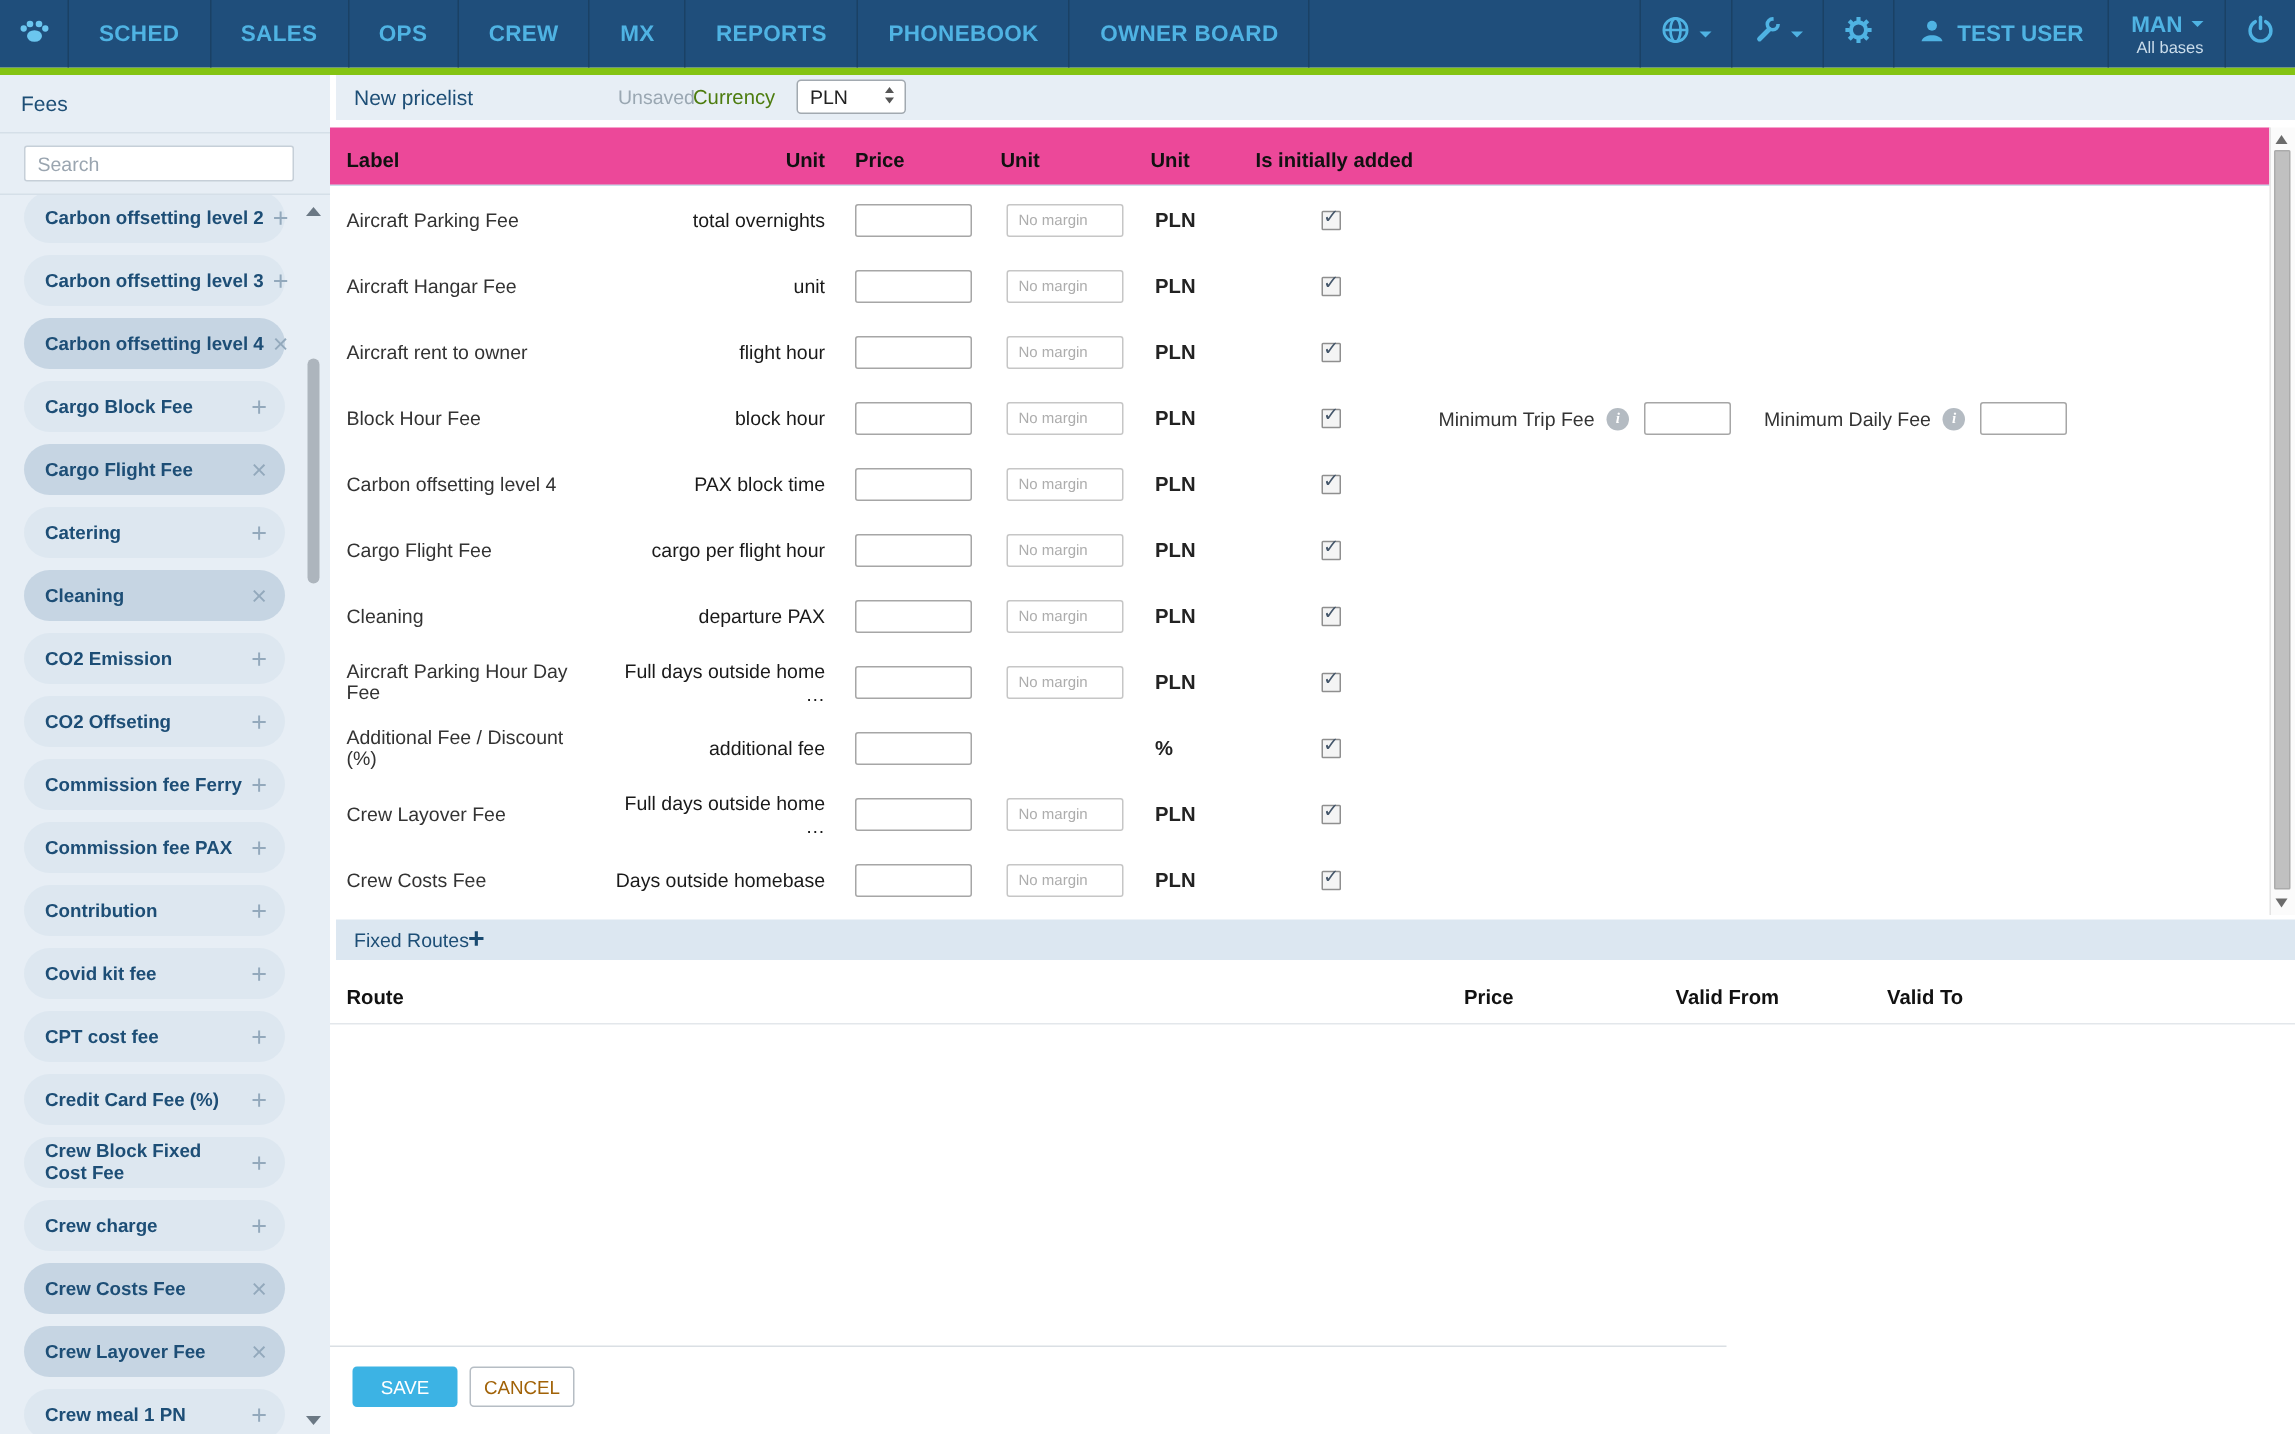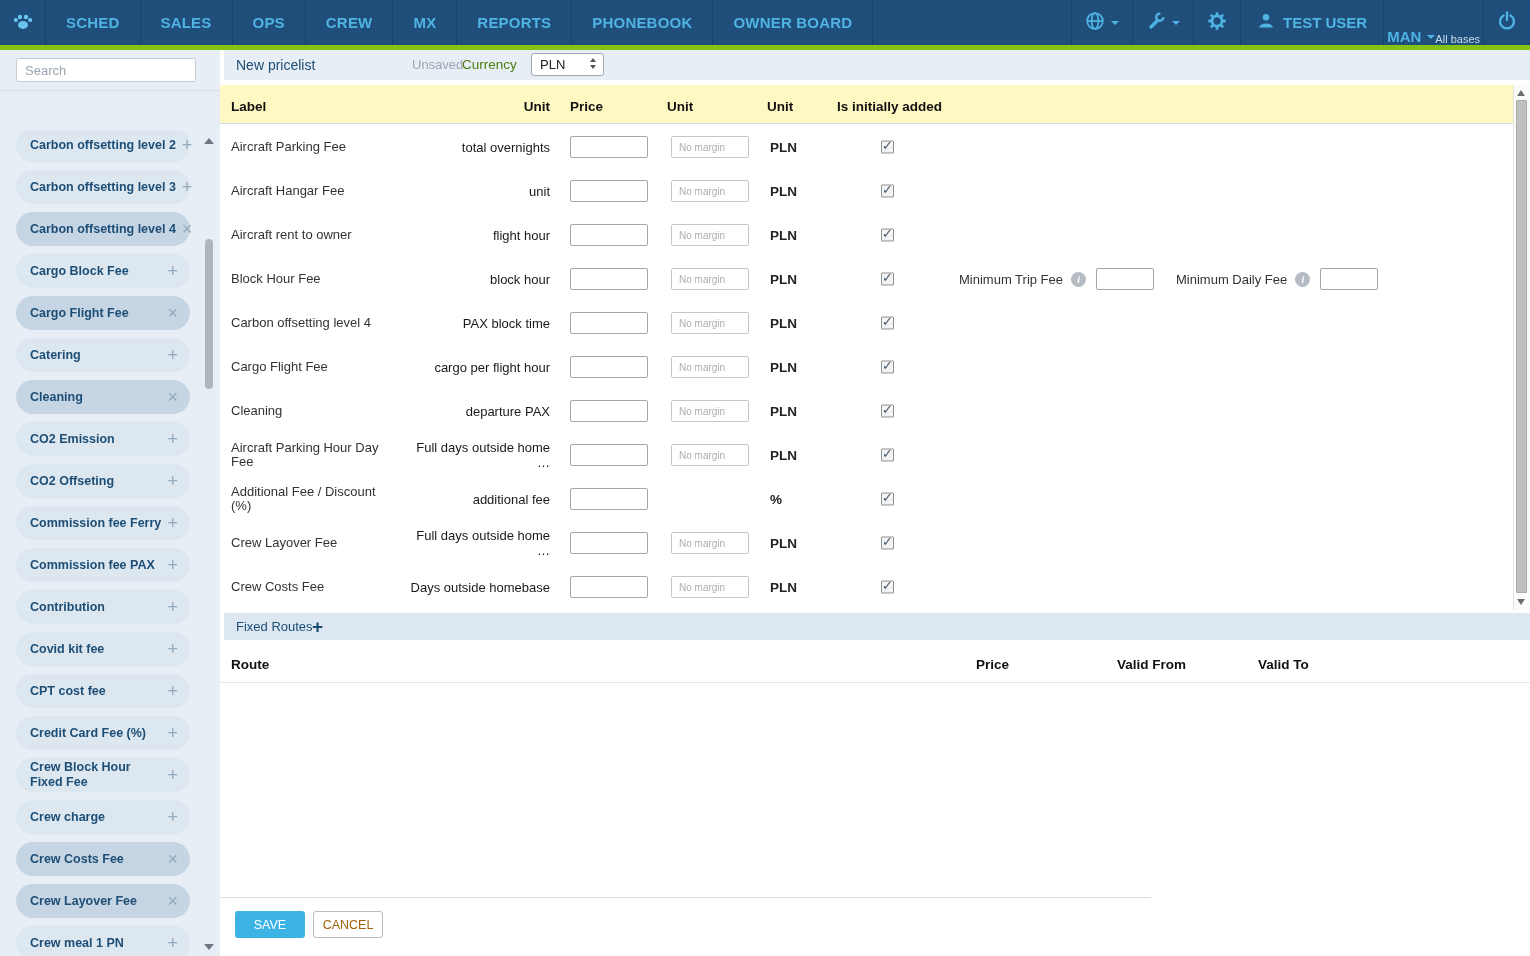--- a/index.html
+++ b/index.html
@@ -13,22 +13,22 @@
   .nav-logo { width:46px; display:flex; align-items:center; justify-content:center;
               border-right:1px solid #1A4165; cursor:pointer; }
   .nav-items { display:flex; align-items:stretch; }
   .nav-item { display:flex; align-items:center; padding:0 20px; font-size:15px; font-weight:bold;
               color:#4FB3E3; border-right:1px solid #1A4165; cursor:pointer; letter-spacing:.2px; }
   .nav-right { margin-left:auto; display:flex; align-items:stretch;border-radius:13px; }
   .nav-ibtn { display:flex; align-items:center; justify-content:center; padding:0 13px;
               border-left:1px solid #1A4165; cursor:pointer; }
   .nav-user { display:flex; align-items:center; gap:8px; padding:0 16px; border-left:1px solid #1A4165;
               color:#4FB3E3; font-size:15px; font-weight:bold; cursor:pointer; }
-  .nav-base { display:flex; justify-content:center; align-items:flex-end;
-              padding:0 3px; border-left:1px solid #1A4165; cursor:pointer; min-width:78px; }
+  .nav-base { display:flex; flex-direction:column; justify-content:center; align-items:flex-end;
+              padding:0 14px; border-left:1px solid #1A4165; cursor:pointer; min-width:78px; }
   .nav-base-top { display:flex; align-items:center; color:#4FB3E3; font-size:15px; font-weight:bold; }
   .nav-base-sub { color:#CBDDEB; font-size:11px; margin-top:1px; }
   .caret { width:0; height:0; border-left:4px solid transparent; border-right:4px solid transparent;
            border-top:4px solid #4FB3E3; margin-left:6px; }
   .green-bar { position:absolute; left:0; top:45px; width:100%; height:5px; background:#84C313; }
 
   
   .sidebar { position:absolute; left:0; top:50px; width:220px; bottom:0; background:#E7EEF5; overflow:hidden; }
   .sidebar-title { height:39px; line-height:39px; padding-left:14px; font-size:14px; color:#1D4E76;
                    border-bottom:1px solid #D5DFE8; }
@@ -65,21 +65,21 @@
   .cur-select { position:absolute; left:307px; top:3px; width:73px; height:23px; background:#fff;
                 border:1px solid #A2A9B0; border-radius:3px; font-size:13px; color:#222;
                 display:flex; align-items:center; padding-left:8px; cursor:pointer; }
   .cs-arrows { position:absolute; right:7px; top:4px; }
   .cs-arrows .t1 { width:0;height:0;border-left:3.5px solid transparent;border-right:3.5px solid transparent;
                    border-bottom:4.5px solid #555; margin-bottom:2.5px; }
   .cs-arrows .t2 { width:0;height:0;border-left:3.5px solid transparent;border-right:3.5px solid transparent;
                    border-top:4.5px solid #555; }
 
   .fee-head { position:absolute; top:35px; height:39px; left:0; right:17px;
-              border-bottom:1px solid #CBDCEA; background:#fef9c3; }
+              border-bottom:1px solid #CBDCEA; background:#ec4899; }
   .fh { position:absolute; bottom:9px; font-weight:bold; font-size:13.5px; color:#111; }
   .fh-label { left:11px; } .fh-unit { left:230px; width:100px; text-align:right; }
   .fh-price { left:350px; } .fh-cost { left:447px; } .fh-unit2 { left:547px; } .fh-init { left:617px; }
 
   .fee-rows { position:absolute; top:75px; left:0; right:17px; }
   .fee-row { position:relative; height:44px; }
   .fr-label { position:absolute; left:11px; top:50%; transform:translateY(-50%); width:152px;
               font-size:13px; color:#333; line-height:14px; }
   .fr-unit  { position:absolute; left:180px; width:150px; text-align:right; top:50%;
               transform:translateY(-50%); font-size:13px; color:#1a1a1a; }
@@ -221,20 +221,21 @@
             <path d="M6.2 4.2 A6.6 6.6 0 1 0 12.8 4.2"></path>
             <line x1="9.5" y1="1.4" x2="9.5" y2="8.6"></line>
           </svg>
         </span>
       </div>
     </div>
   </div>
   <div class="green-bar"></div>
 
   <aside class="sidebar">
+    <div class="sidebar-title">Fees</div>
     <div class="search-wrap">
       <input type="text" placeholder="Search" style="">
     </div>
     <div class="fee-list" id="fee-list">
         <div class="pill">
           <span class="lbl">Carbon offsetting level 2</span>
           <span class="ico">+</span>
         </div>
         <div class="pill">
           <span class="lbl">Carbon offsetting level 3</span>
@@ -286,21 +287,21 @@
         </div>
         <div class="pill">
           <span class="lbl">CPT cost fee</span>
           <span class="ico">+</span>
         </div>
         <div class="pill">
           <span class="lbl">Credit Card Fee (%)</span>
           <span class="ico">+</span>
         </div>
         <div class="pill wrap">
-          <span class="lbl">Crew Block Hour Fixed Fee</span>
+          <span class="lbl">Crew Block Fixed Cost Fee</span>
           <span class="ico">+</span>
         </div>
         <div class="pill">
           <span class="lbl">Crew charge</span>
           <span class="ico">+</span>
         </div>
         <div class="pill selected">
           <span class="lbl">Crew Costs Fee</span>
           <span class="ico">×</span>
         </div>

